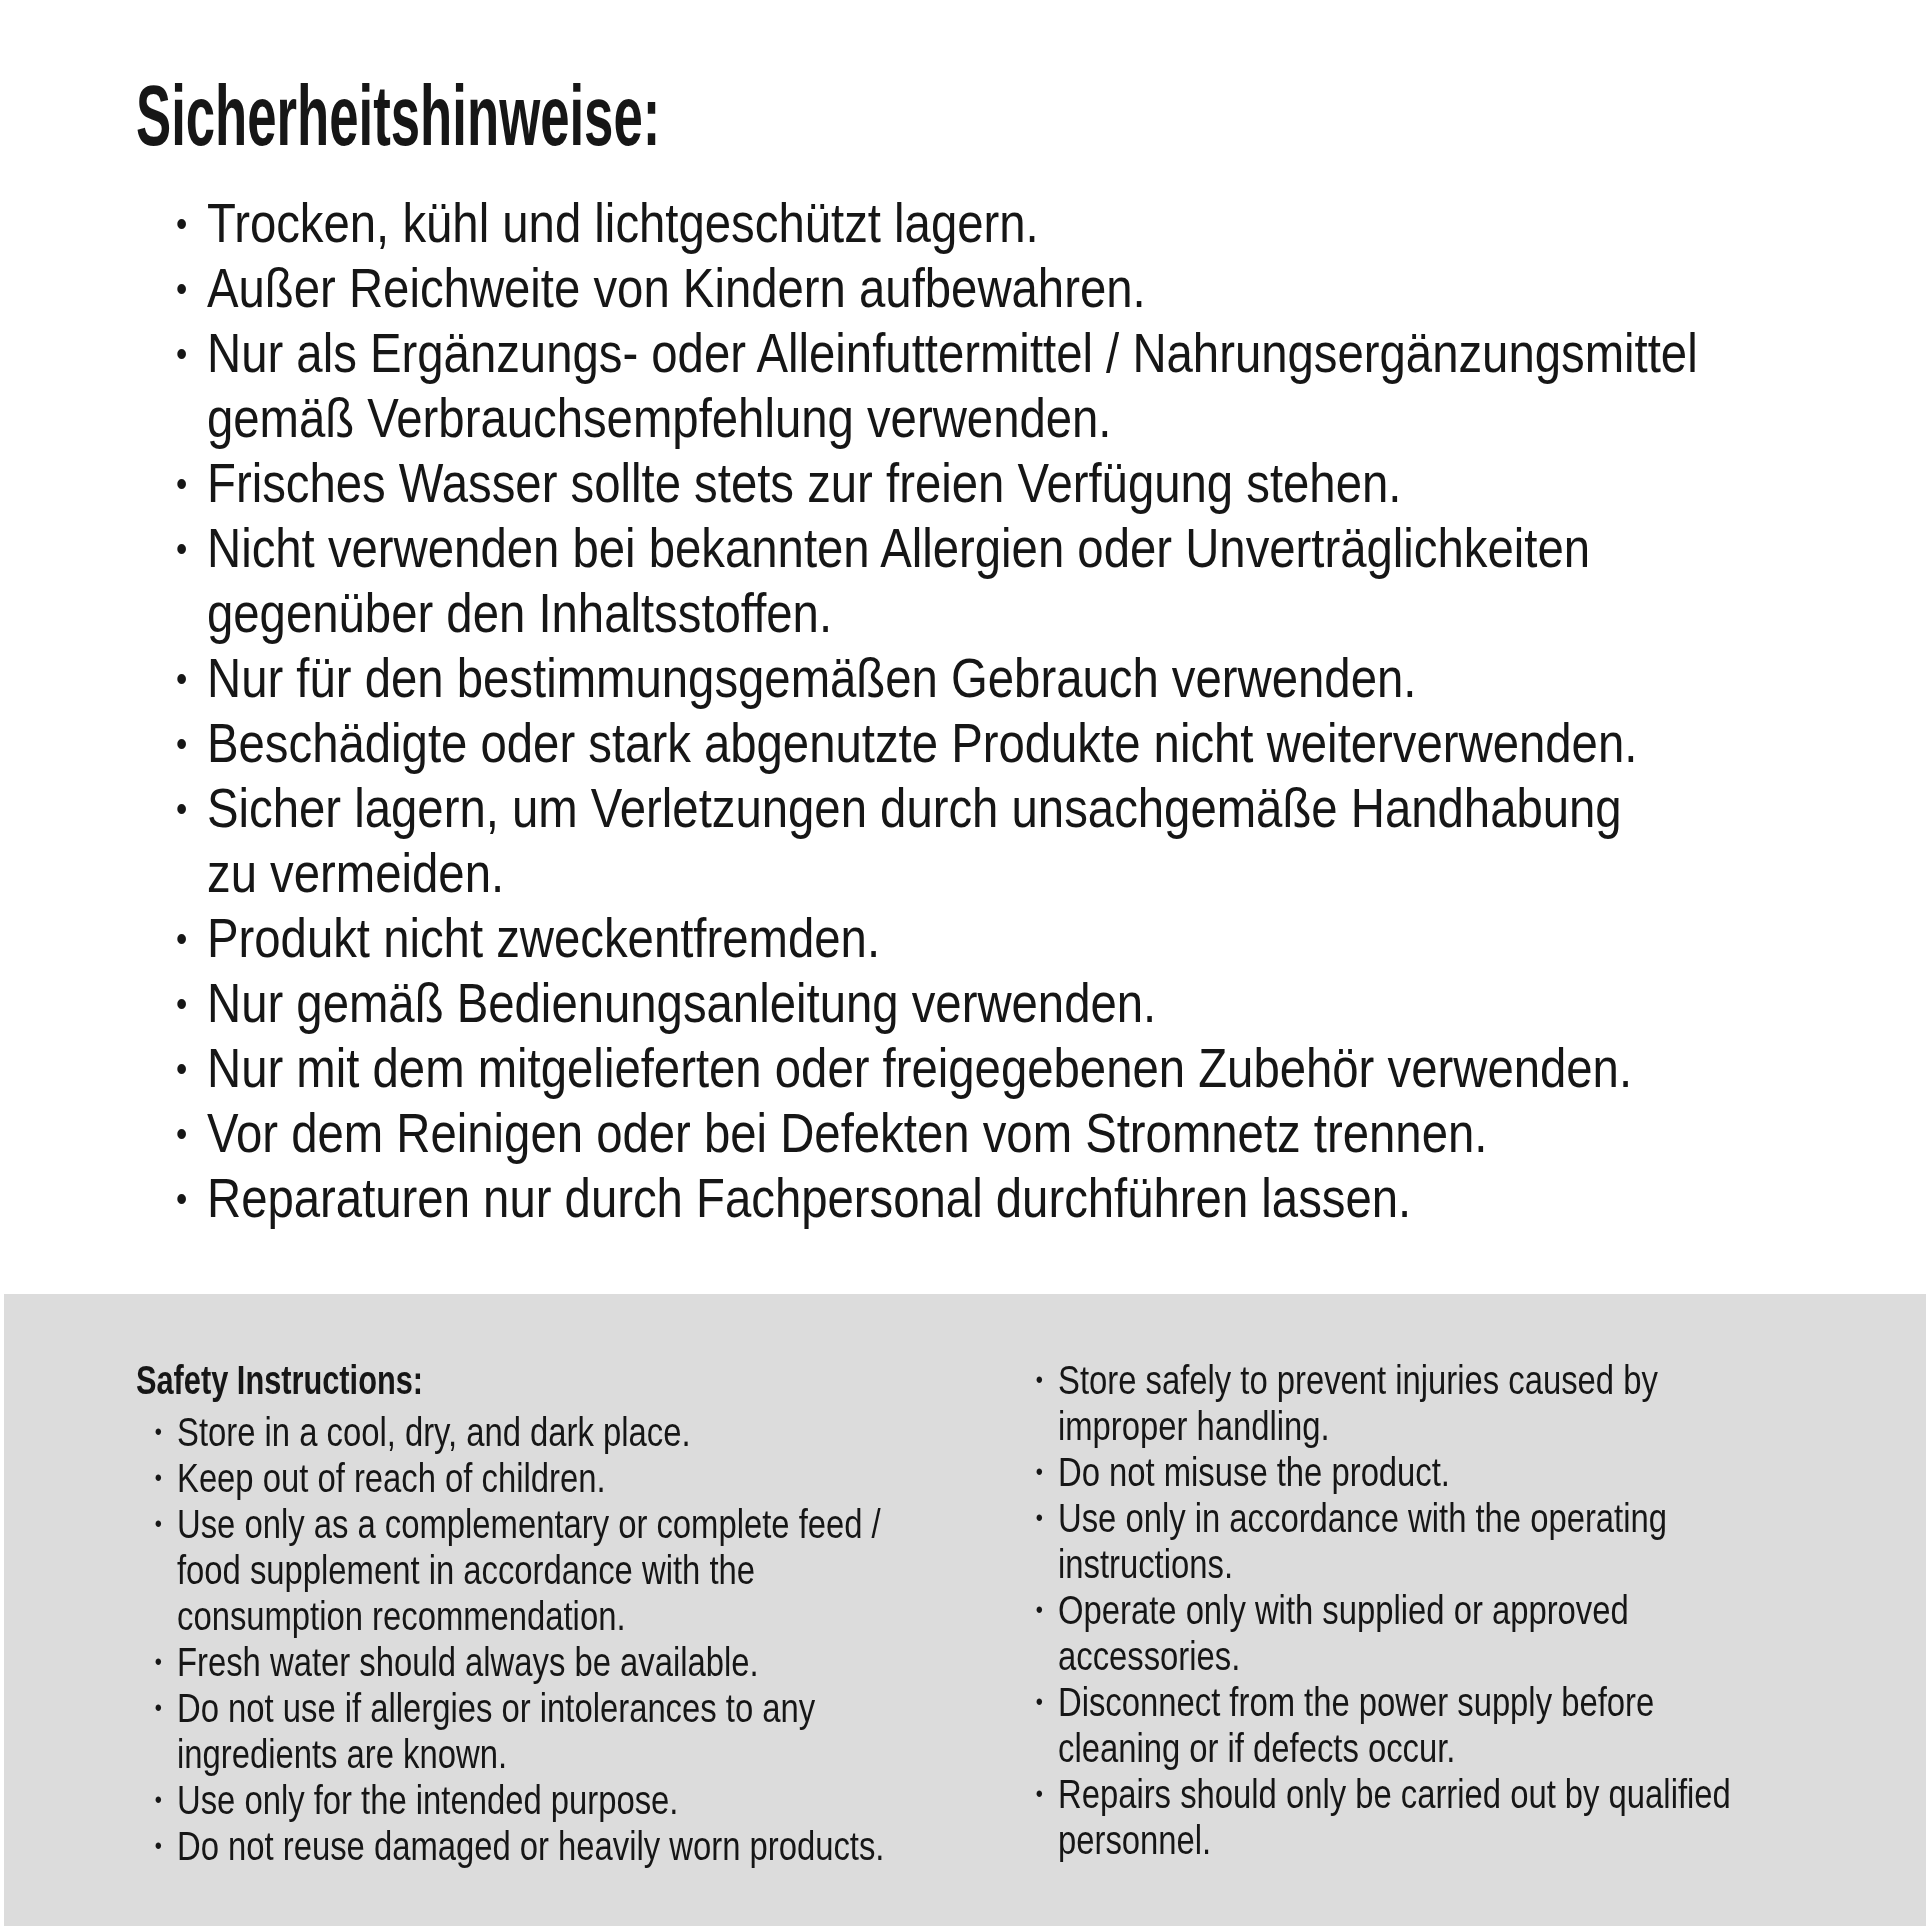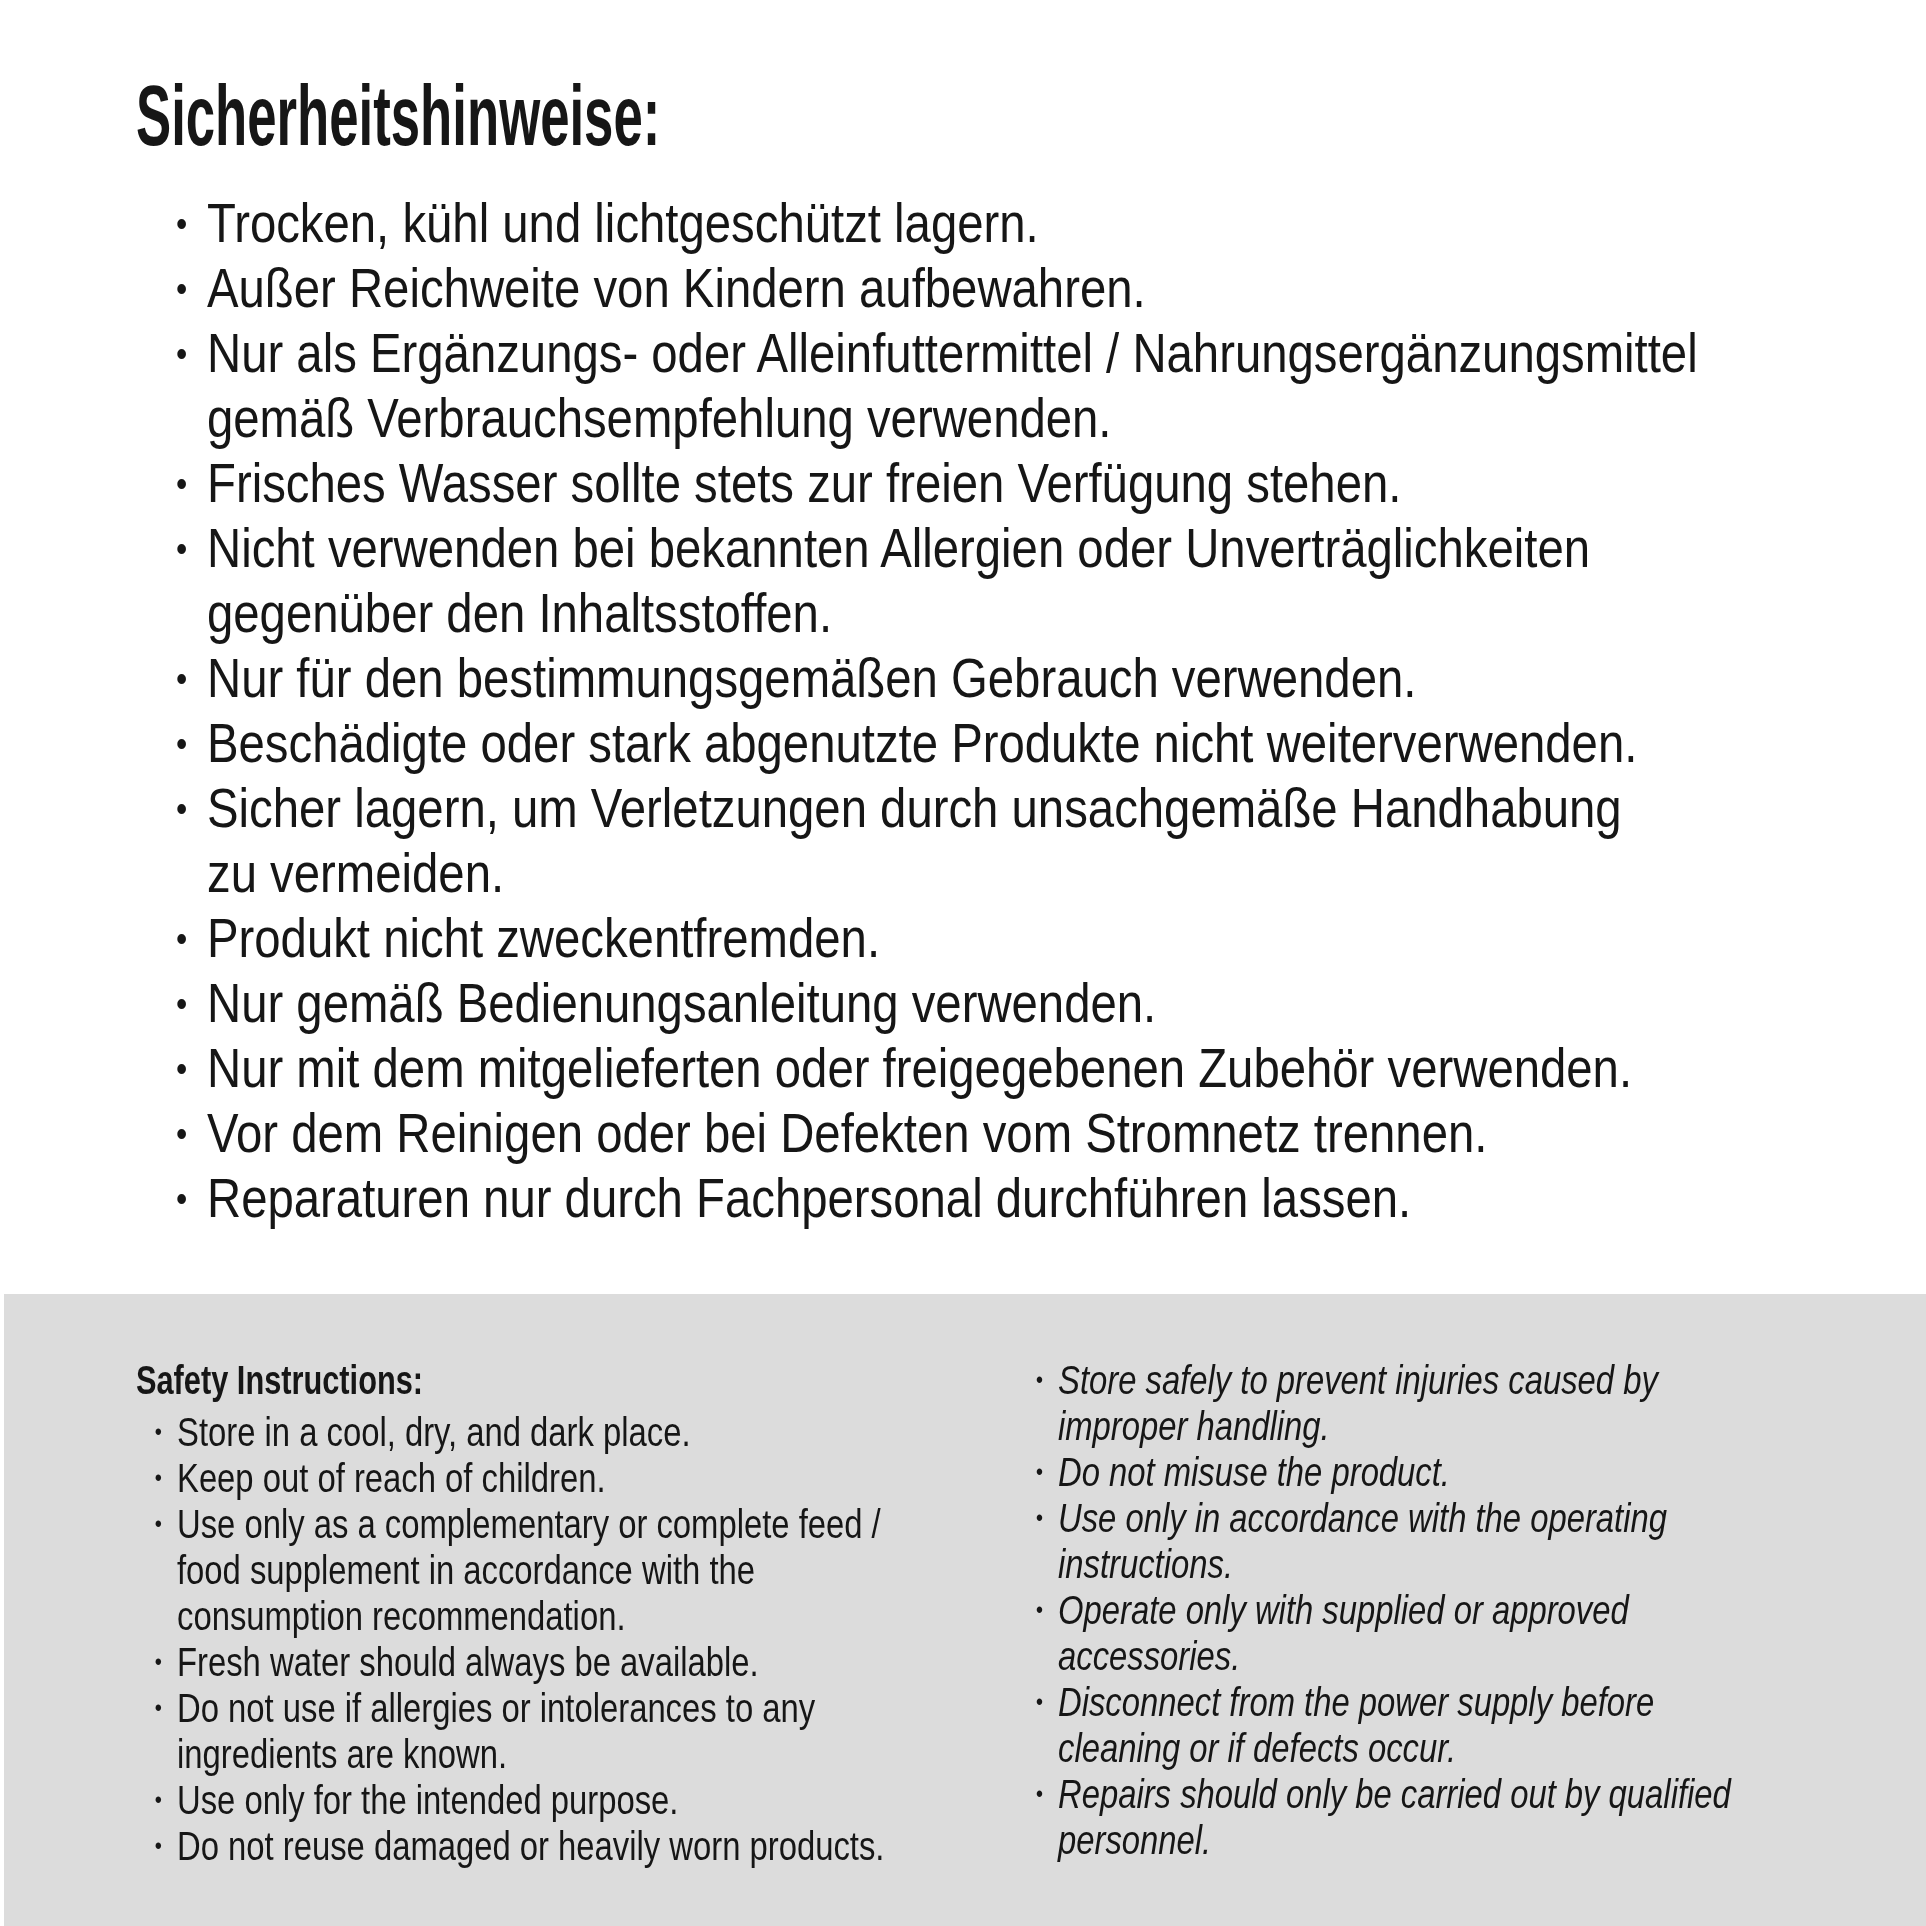--- a/index.html
+++ b/index.html
@@ -83,21 +83,20 @@
     transform-origin: 0 0;
     white-space: nowrap;
   }
   .en-list {
     list-style: none;
     margin: 0;
     padding: 0 0 0 41px;
   }
   .en-col-right .en-list {
     padding-left: 28px;
-    font-style: italic;
   }
   .en-item {
     position: relative;
     font-size: 40px;
     line-height: 46px;
     white-space: pre-line;
     width: 122%;
     transform: scaleX(0.82);
     transform-origin: 0 0;
   }

